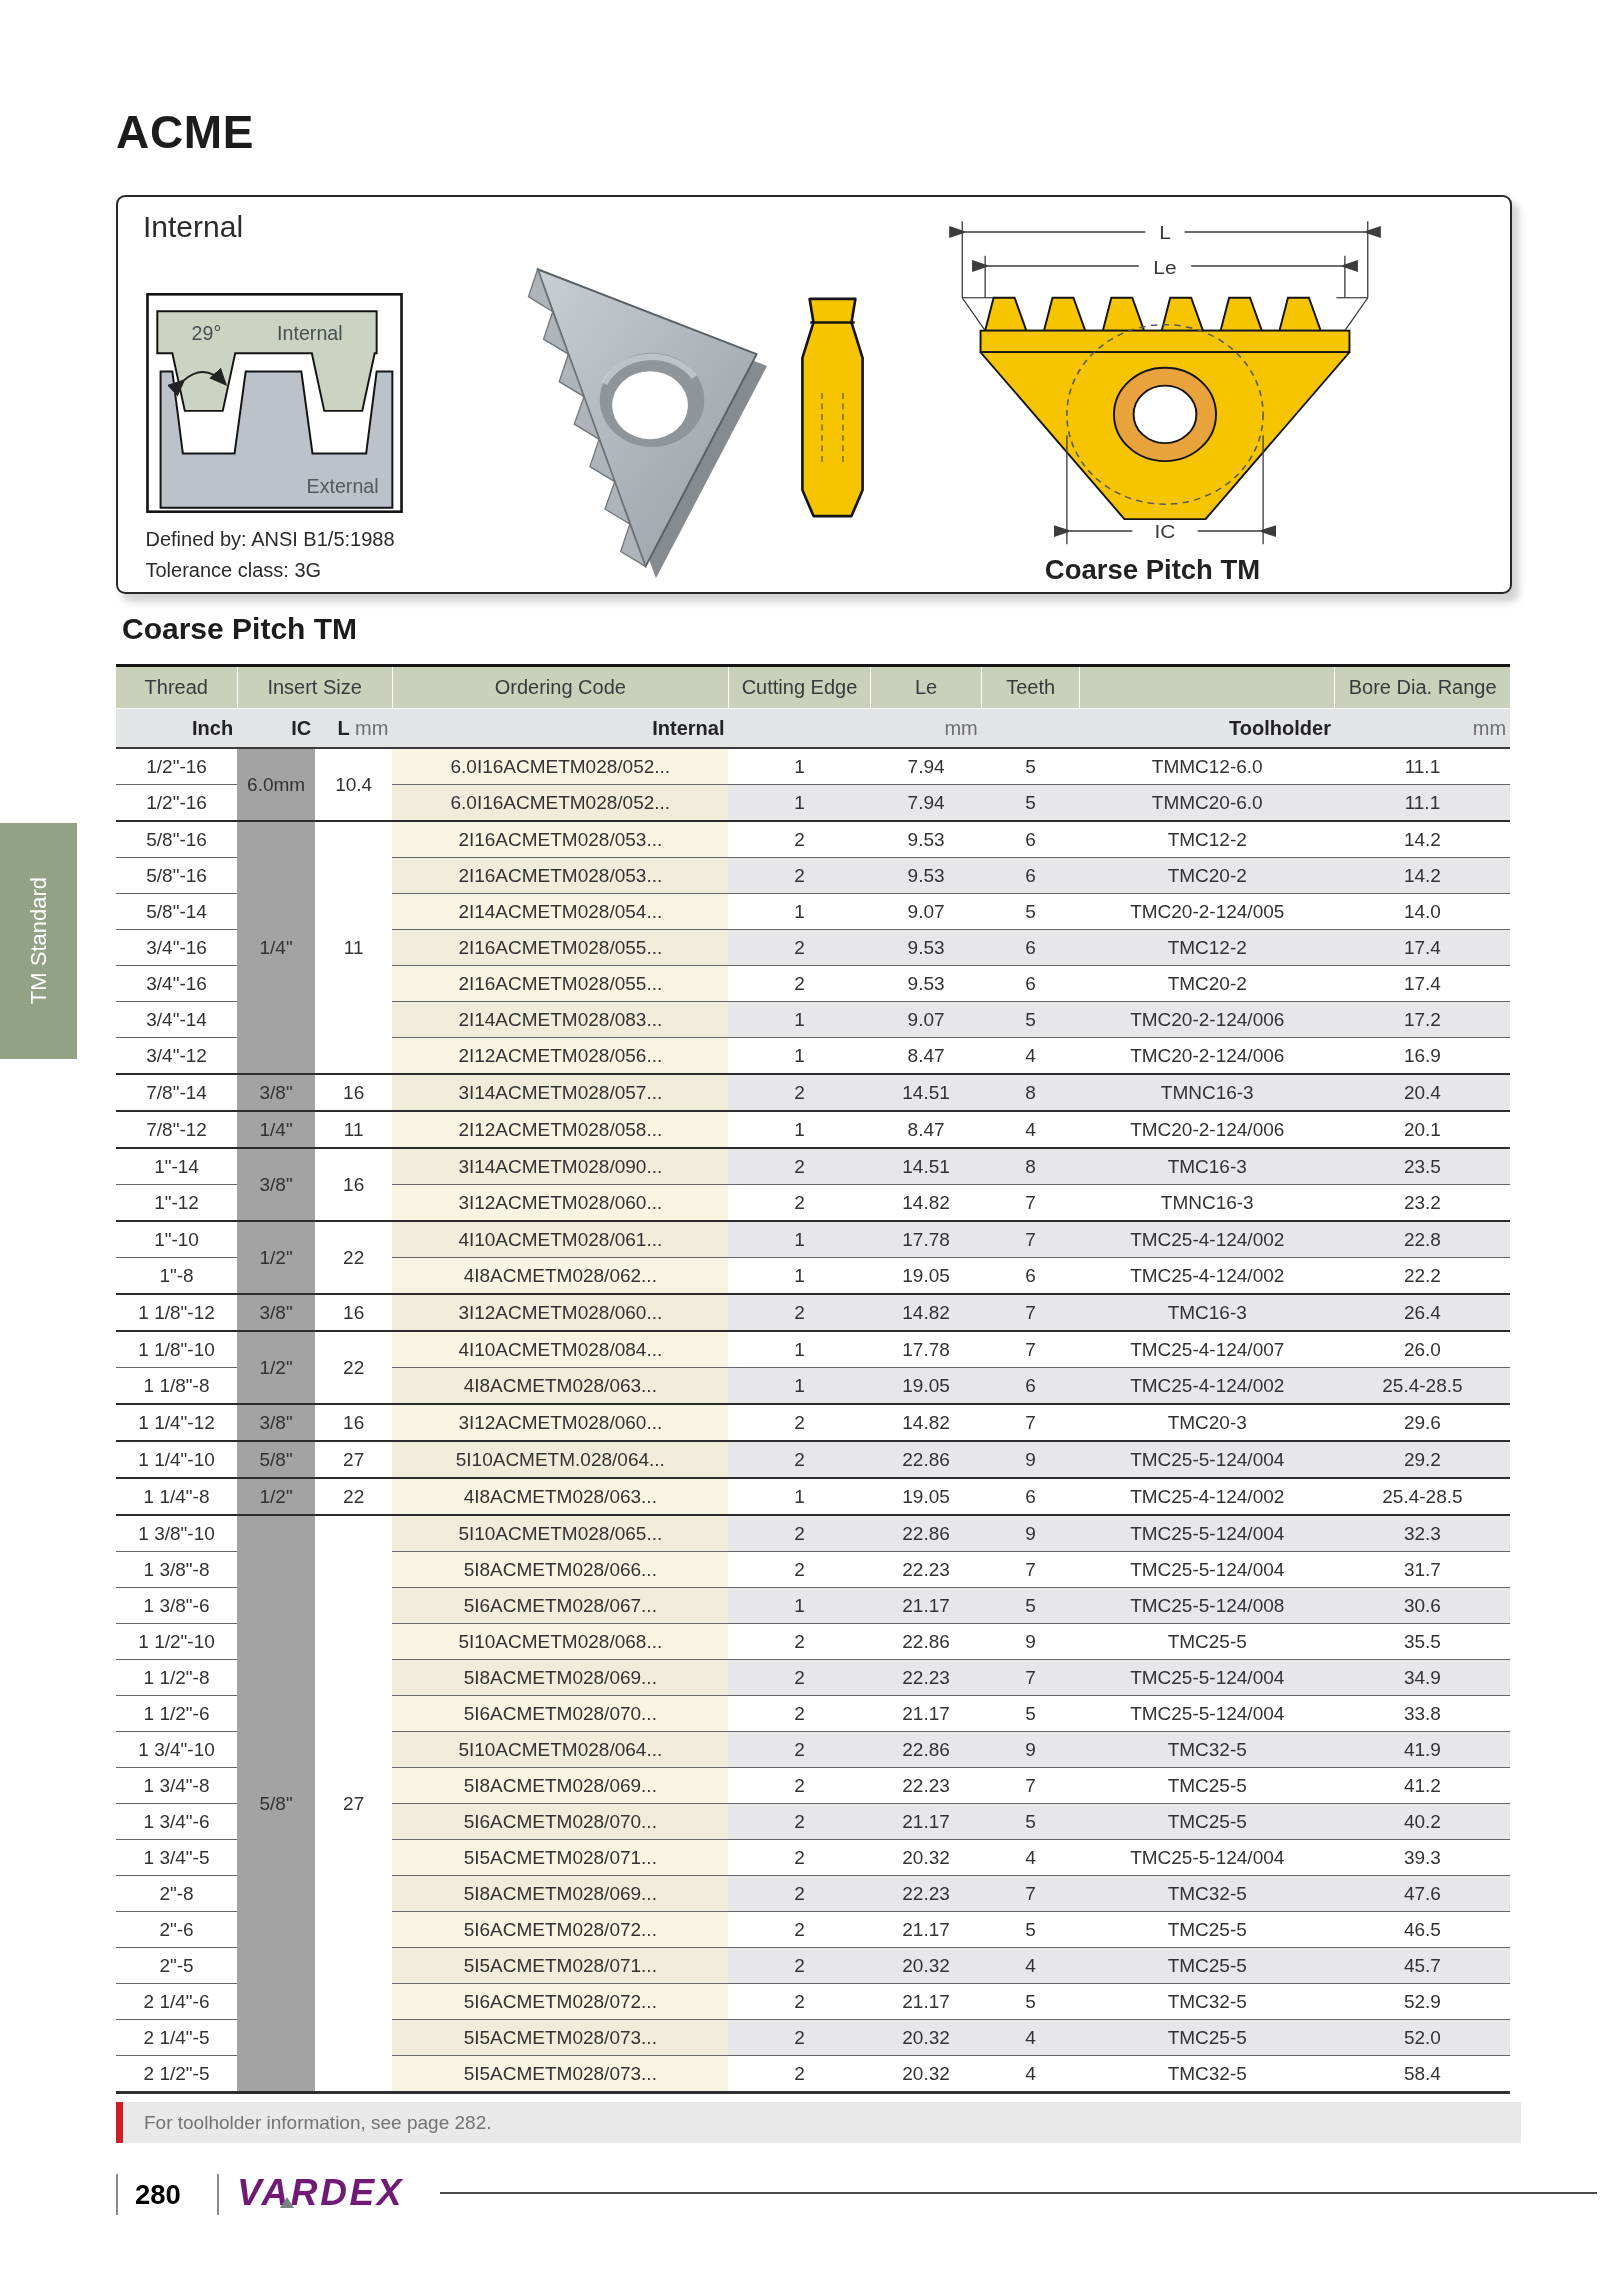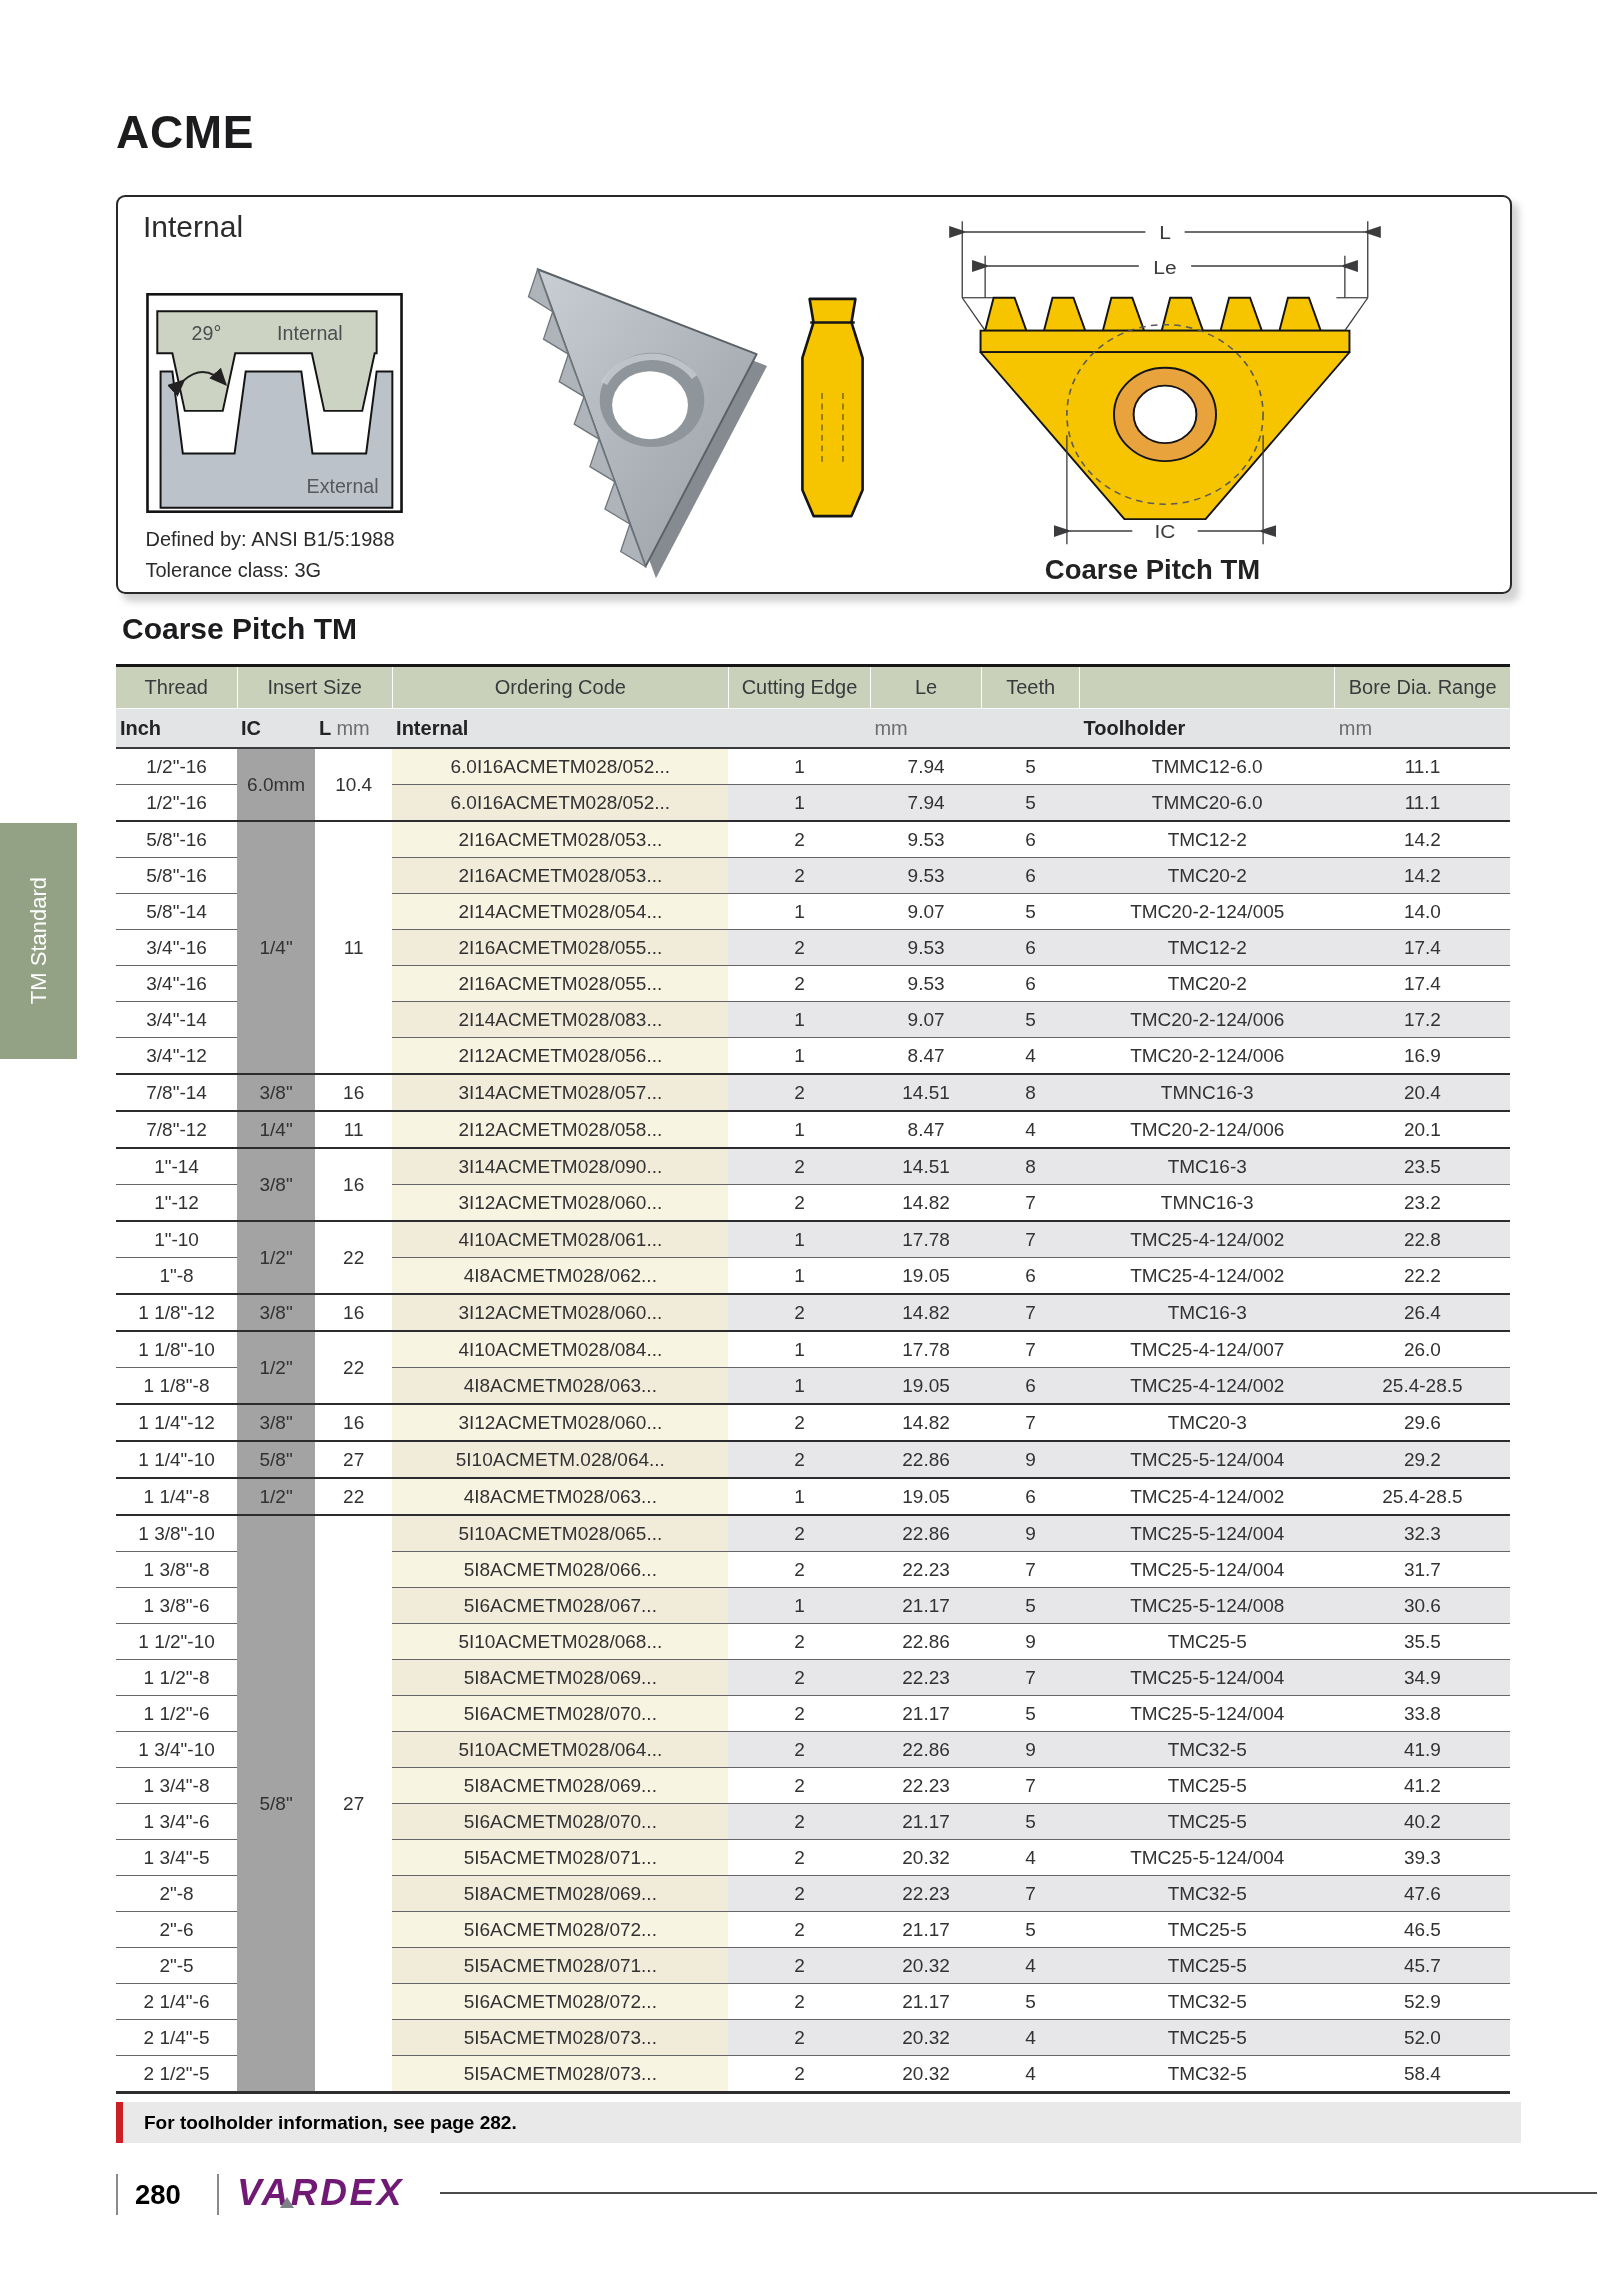--- a/index.html
+++ b/index.html
@@ -29,42 +29,42 @@
   
   #spec-table{position:absolute;left:116px;top:664px;width:1394px;border-collapse:collapse;
               table-layout:fixed;border-top:3.9px solid #161616;border-bottom:3.3px solid #2e2e31;}
   #spec-table th,#spec-table td{padding:0 3.9px;font-weight:400;overflow:hidden;white-space:nowrap;}
   
   #spec-table thead tr.h1 th{background:#c9d1ba;height:41px;font-size:20px;color:#3a3a3c;
                              border-right:1.3px solid #fdfdfd;border-bottom:1.3px solid #fafafa;text-align:center;}
   #spec-table thead tr.h1 th:last-child{border-right:none;}
   
   #spec-table thead tr.h2 th{background:#e3e4e6;height:38px;font-size:20px;color:#232325;font-weight:700;
-                             border-bottom:2.6px solid #3a3a3d;text-align:left;}
+                             border-bottom:2.6px solid #3a3a3d;text-align:right;}
   #spec-table thead tr.h2 th .u, #spec-table thead tr.h2 th.u{font-weight:400;color:#6e6e71;}
   
   #spec-table tbody td{height:35px;font-size:19px;text-align:center;color:#323234;
                        border-top:1.3px solid #66666a;}
   #spec-table tbody tr:first-child td{border-top:none;}
   #spec-table tbody tr.grp td{border-top:2.6px solid #2c2c2f;}
   #spec-table tbody tr:first-child.grp td{border-top:none;}
   td.c-thread{background:#ffffff;}
   td.c-ic{background:#a3a3a3;}
   td.c-l{background:#ffffff;}
   td.c-code{font-size:17.7px;color:#3a3a3c;}
   tr.plain td.c-code{background:#f8f4e2;}
   tr.shade td.c-code{background:#f0ecd9;}
   tr.plain td.rt{background:#ffffff;}
   tr.shade td.rt{background:#e7e7e9;}
   td.c-holder{text-align:left;padding-left:30px;}
 
   
   #note-bar{position:absolute;left:116px;top:2102px;width:1398px;height:41px;background:#e9e9e9;
             border-left:7.2px solid #cc2027;display:flex;align-items:center;}
-  #note-bar span{margin-left:21px;font-size:19px;color:#000000;font-weight:bold;}
+  #note-bar span{margin-left:21px;font-size:19px;color:#737373;}
 
   
   #footer{position:absolute;left:0;top:2171px;width:1623px;height:46px;}
   .vline{position:absolute;top:2.6px;width:2px;height:41px;background:#8a8a8c;}
   #vline1{left:116px;} #vline2{left:217px;}
   #page-number{position:absolute;left:135px;top:7.9px;font-size:27.5px;font-weight:700;color:#000000;}
   #brand-logo{position:absolute;left:237px;top:1.3px;font-size:37px;font-weight:800;font-style:italic;
               letter-spacing:2.6px;color:#701a75;}
   #brand-tri{position:absolute;left:280px;top:26px;width:0;height:0;border-left:7.2px solid transparent;
              border-right:7.2px solid transparent;border-bottom:11.8px solid #7d8186;}

